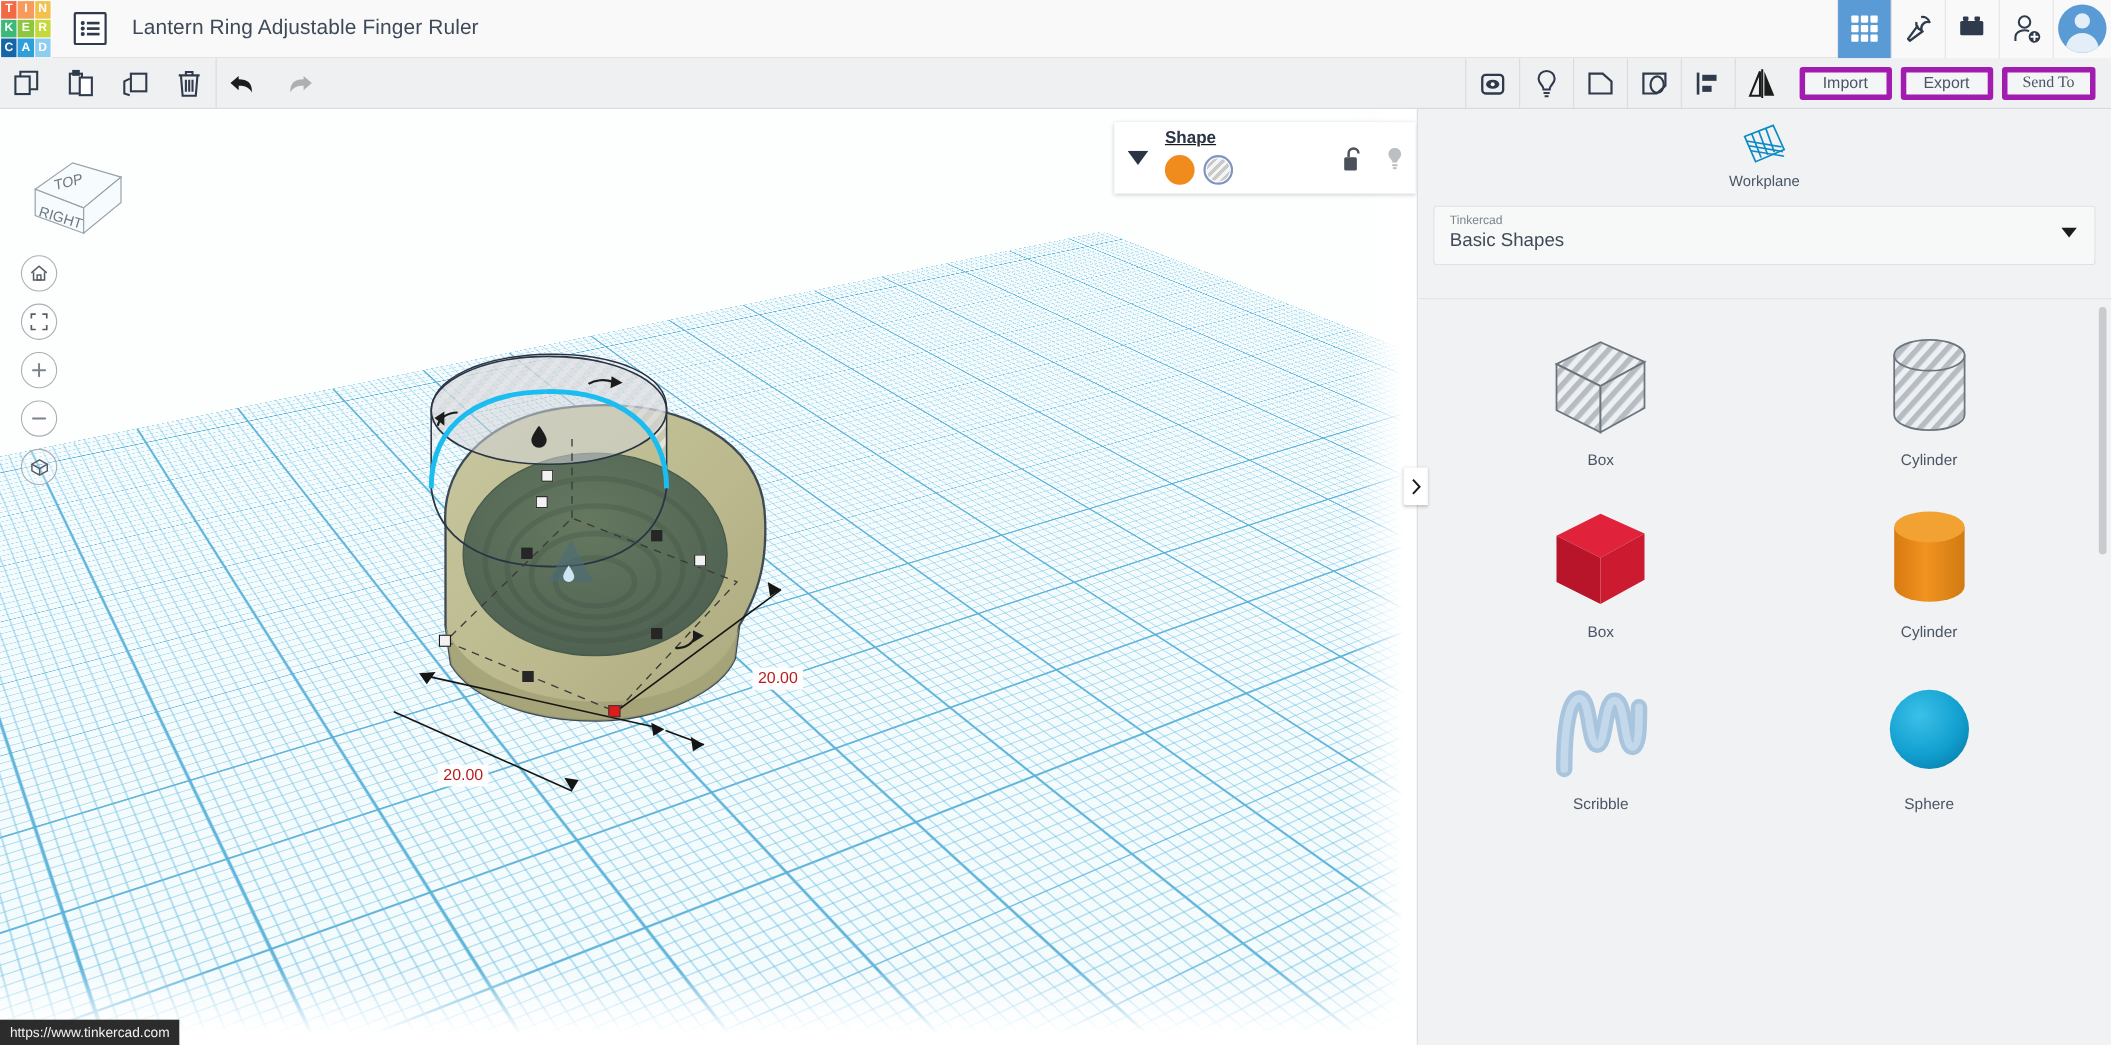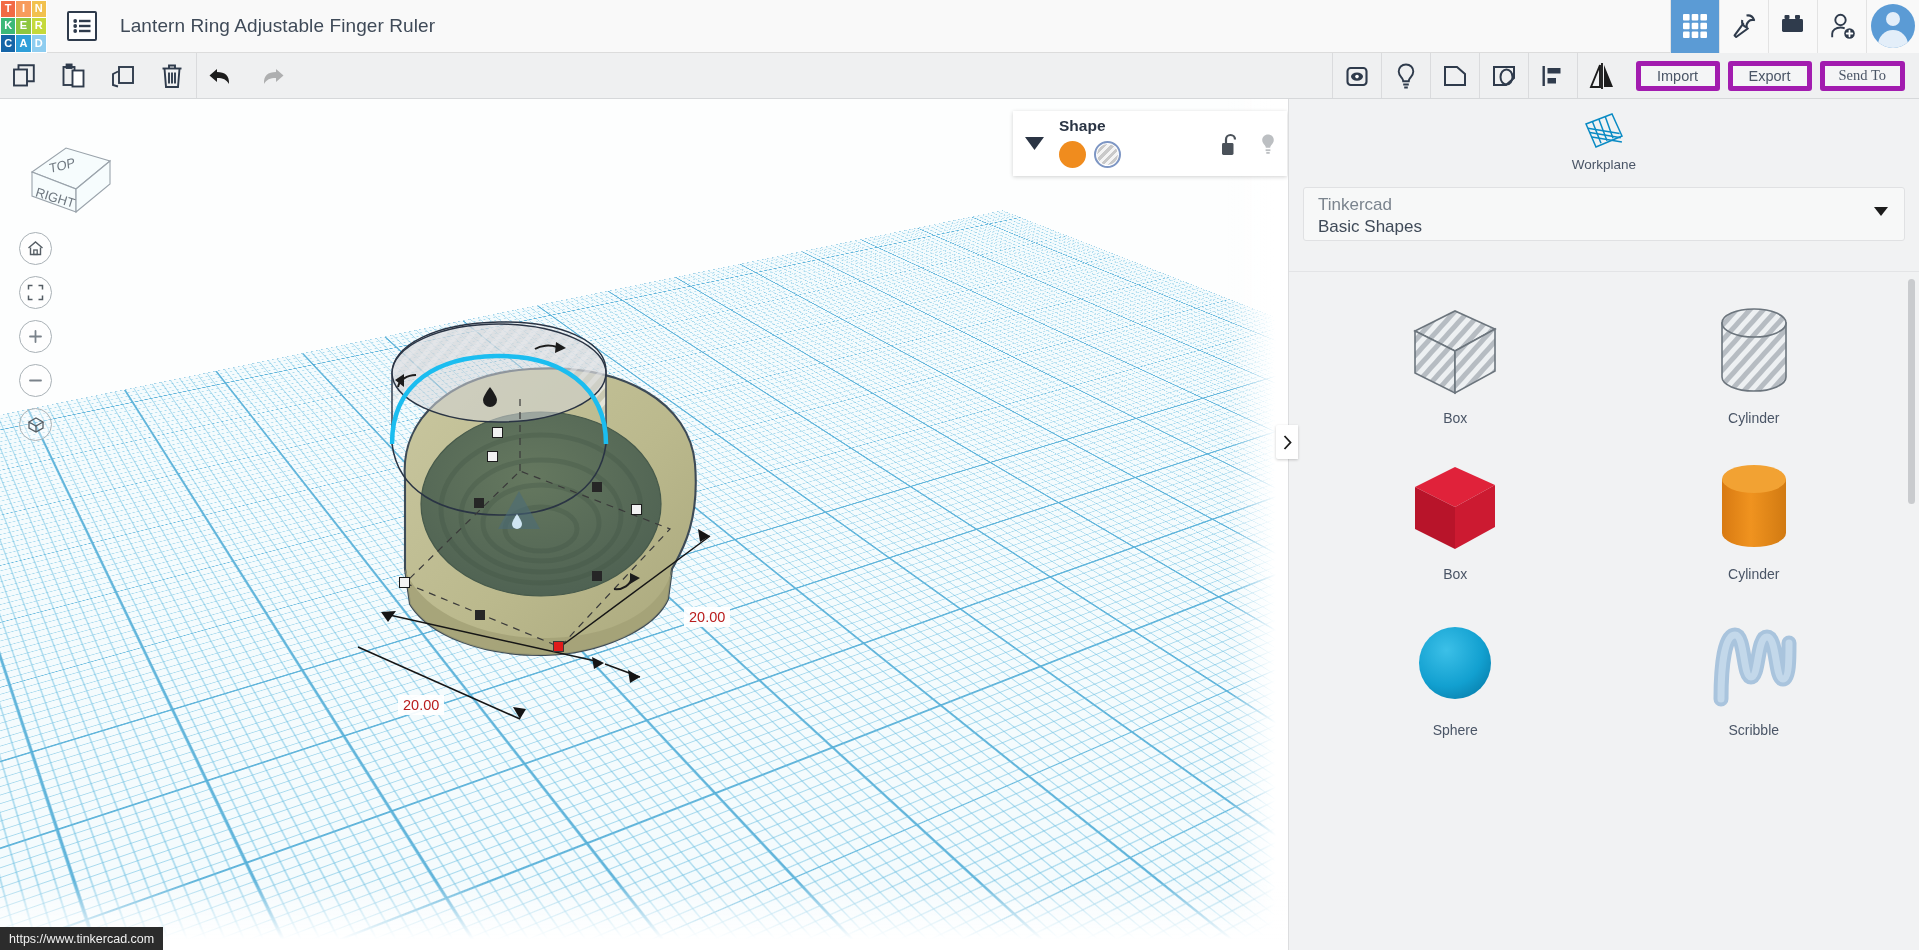--- a/index.html
+++ b/index.html
@@ -212,21 +212,21 @@
     width: 274px; height: 65px;
     background: #ffffff;
     box-shadow: 0 1px 4px rgba(0,0,0,.18);
     display: flex; align-items: center;
   }
   #shape-collapse {
     width: 42px; height: 65px;
     display: flex; align-items: center; justify-content: center;
     cursor: pointer;
   }
-  #shape-body { flex: 1; padding-left: 4px; position: relative; height: 65px; }
+  #shape-body { flex: 1; padding-left: 4px; position: relative; height: 65px; text-decoration: underline; }
   #shape-title {
     font-size: 15.5px; font-weight: bold; color: #2a3444;
     padding-top: 6px;
   }
   #swatches { display: flex; gap: 8px; margin-top: 6px; align-items: center; }
   .swatch { width: 27px; height: 27px; border-radius: 50%; cursor: pointer; }
   .swatch-solid { background: #f08c1e; }
   .swatch-hole {
     background:
       repeating-linear-gradient(135deg, #c9c9c9 0 3px, #f4f4f4 3px 6px);
@@ -269,21 +269,21 @@
 
   #rp-dropdown {
     margin: 4px 14px 0 14px;
     height: 54px;
     background: #f7f8f8;
     border: 1px solid #e0e1e3;
     border-radius: 3px;
     padding: 7px 14px;
     position: relative; cursor: pointer;
   }
-  #rp-dd-sub { font-size: 17px; color: #7b848e; }
+  #rp-dd-sub { font-size: 11px; color: #7b848e; }
   #rp-dd-main { font-size: 17px; color: #3f4a58; margin-top: 2px; }
   #rp-dd-caret {
     position: absolute; right: 16px; top: 19px;
     width: 0; height: 0;
     border-left: 7px solid transparent;
     border-right: 7px solid transparent;
     border-top: 9px solid #1c1c1c;
   }
 
   #rp-grid {
@@ -785,41 +785,41 @@
           </defs>
           <path d="M8,22 V76 a32,14 0 0 0 64,0 V22Z" fill="url(#og)"></path>
           <ellipse cx="40" cy="22" rx="32" ry="14" fill="#f2a233"></ellipse>
         </svg>
       </div>
       <div class="shape-name">Cylinder</div>
     </div>
 
     <div class="shape-card">
       <div class="shape-thumb">
+        <svg width="90" height="100" viewBox="0 0 90 100">
+          <path d="M12,86 C12,50 16,22 26,22 C36,22 34,64 42,64 C50,64 48,24 58,24 C68,24 66,66 74,66 C80,66 80,46 80,30" fill="none" stroke="#a9c4dd" stroke-width="15" stroke-linecap="round" stroke-linejoin="round"></path>
+          <path d="M12,86 C12,50 16,22 26,22 C36,22 34,64 42,64 C50,64 48,24 58,24 C68,24 66,66 74,66 C80,66 80,46 80,30" fill="none" stroke="#c3d8ea" stroke-width="7" stroke-linecap="round" stroke-linejoin="round"></path>
+        </svg>
+      </div>
+      <div class="shape-name">Scribble</div>
+    </div>
+
+    <div class="shape-card">
+      <div class="shape-thumb">
         <svg width="86" height="100" viewBox="0 0 86 100">
           <defs>
             <radialGradient id="sg" cx="38%" cy="32%" r="72%">
               <stop offset="0%" stop-color="#3cc0e8"></stop>
               <stop offset="70%" stop-color="#12a0d0"></stop>
               <stop offset="100%" stop-color="#0a87b5"></stop>
             </radialGradient>
           </defs>
           <circle cx="43" cy="50" r="36" fill="url(#sg)"></circle>
         </svg>
       </div>
       <div class="shape-name">Sphere</div>
     </div>
-
-    <div class="shape-card">
-      <div class="shape-thumb">
-        <svg width="90" height="100" viewBox="0 0 90 100">
-          <path d="M12,86 C12,50 16,22 26,22 C36,22 34,64 42,64 C50,64 48,24 58,24 C68,24 66,66 74,66 C80,66 80,46 80,30" fill="none" stroke="#a9c4dd" stroke-width="15" stroke-linecap="round" stroke-linejoin="round"></path>
-          <path d="M12,86 C12,50 16,22 26,22 C36,22 34,64 42,64 C50,64 48,24 58,24 C68,24 66,66 74,66 C80,66 80,46 80,30" fill="none" stroke="#c3d8ea" stroke-width="7" stroke-linecap="round" stroke-linejoin="round"></path>
-        </svg>
-      </div>
-      <div class="shape-name">Scribble</div>
-    </div>
   </div>
 
   <div id="rp-scrollbar"></div>
 </div>
 
 <div id="statusbar">https://www.tinkercad.com</div>
 
 </body></html>

